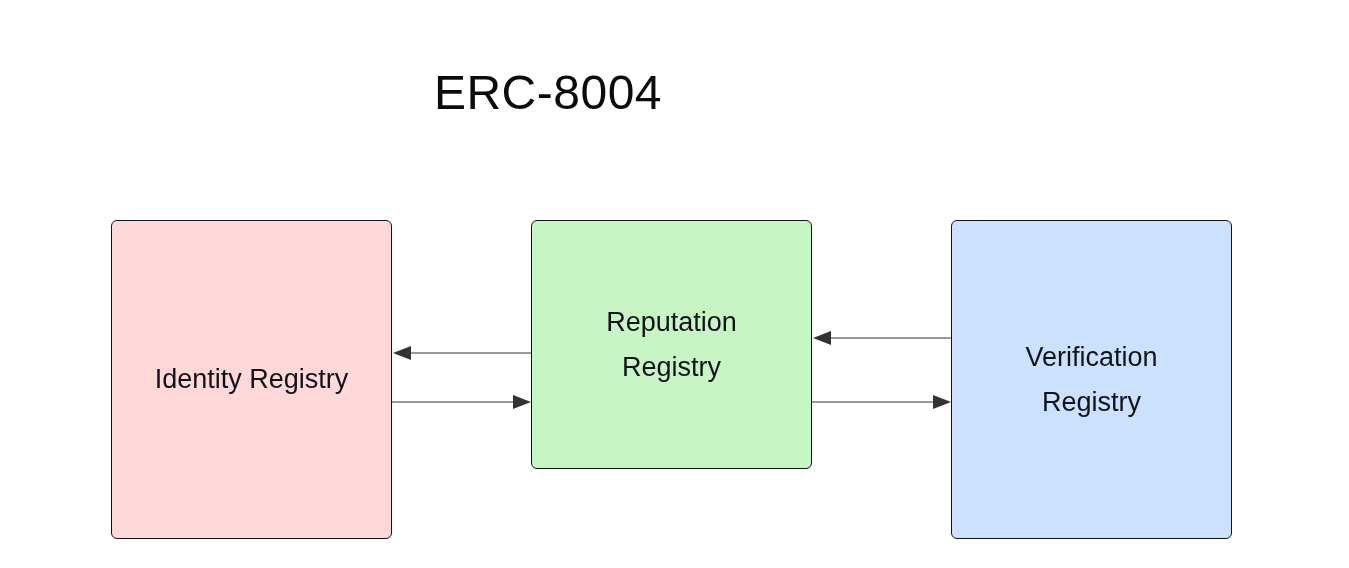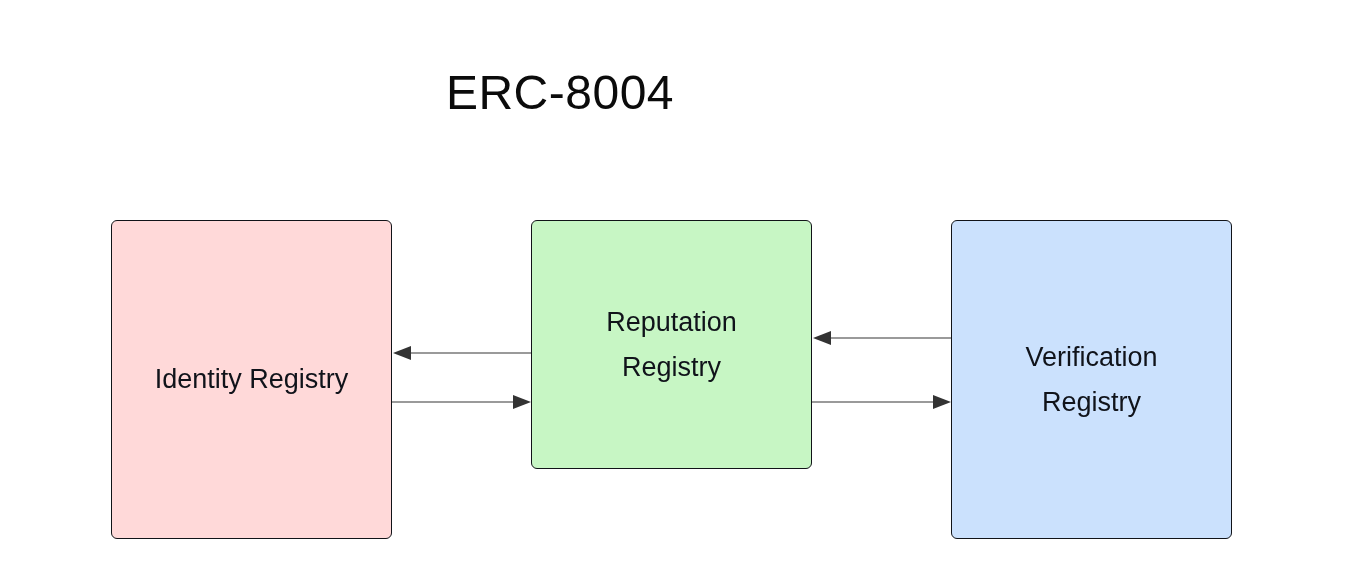--- a/index.html
+++ b/index.html
@@ -14,21 +14,21 @@
     overflow: hidden;
   }
   #canvas {
     position: relative;
     width: 1349px;
     height: 568px;
     background: #ffffff;
   }
   #diagram-title {
     position: absolute;
-    left: 12px;
+    left: 0;
     top: 64px;
     width: 1096px;
     text-align: center;
     font-size: 48px;
     font-weight: 400;
     color: #0b0b0b;
     letter-spacing: 0.5px;
     line-height: 1.2;
   }
   .node {

